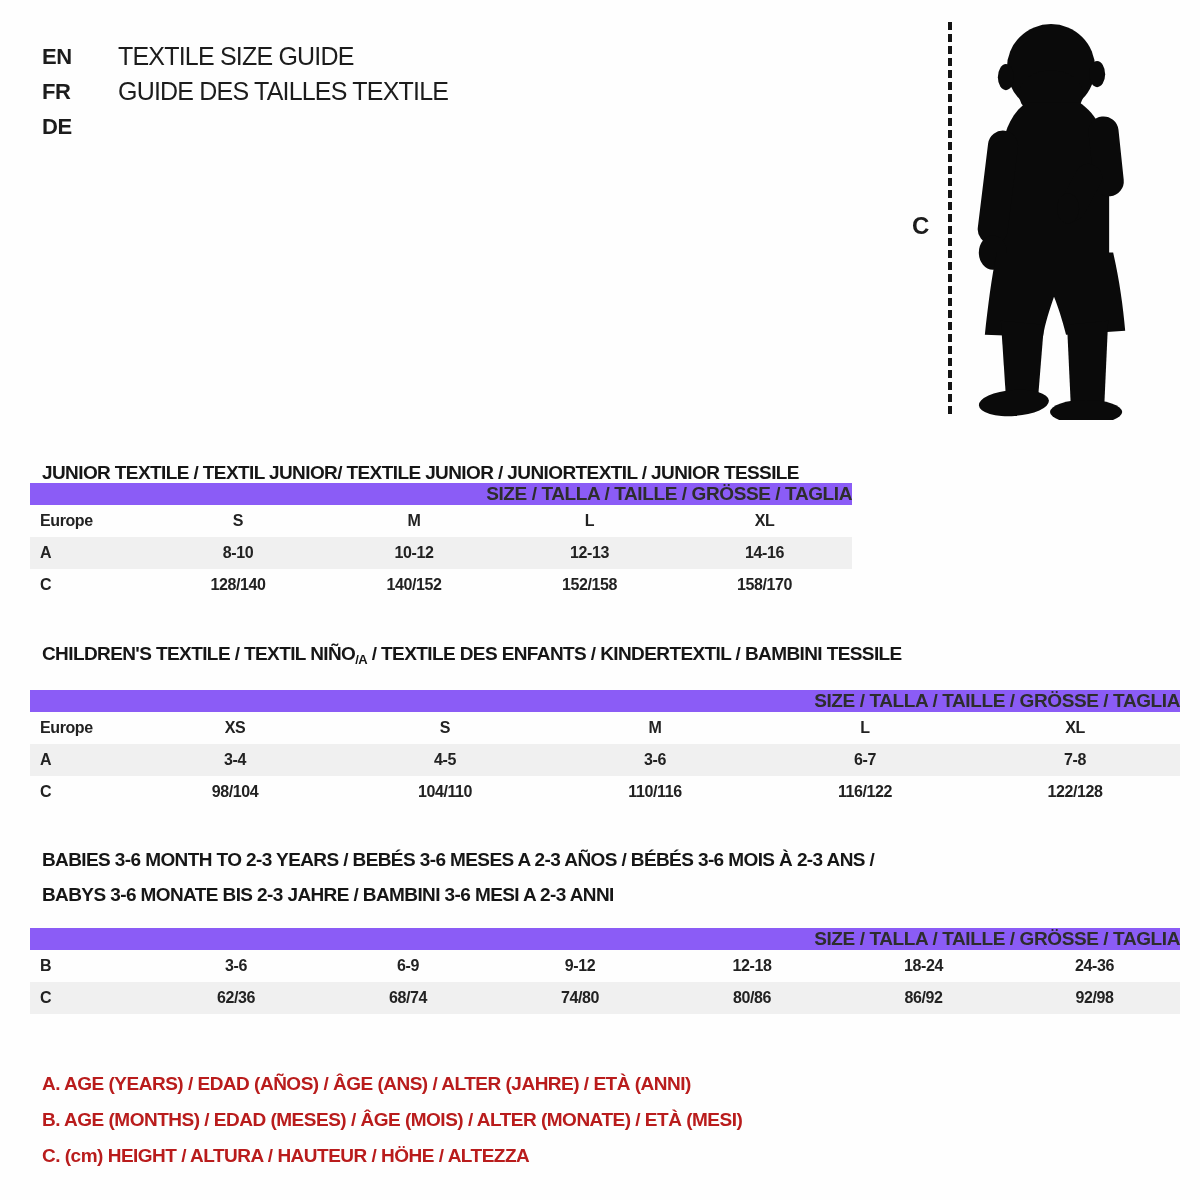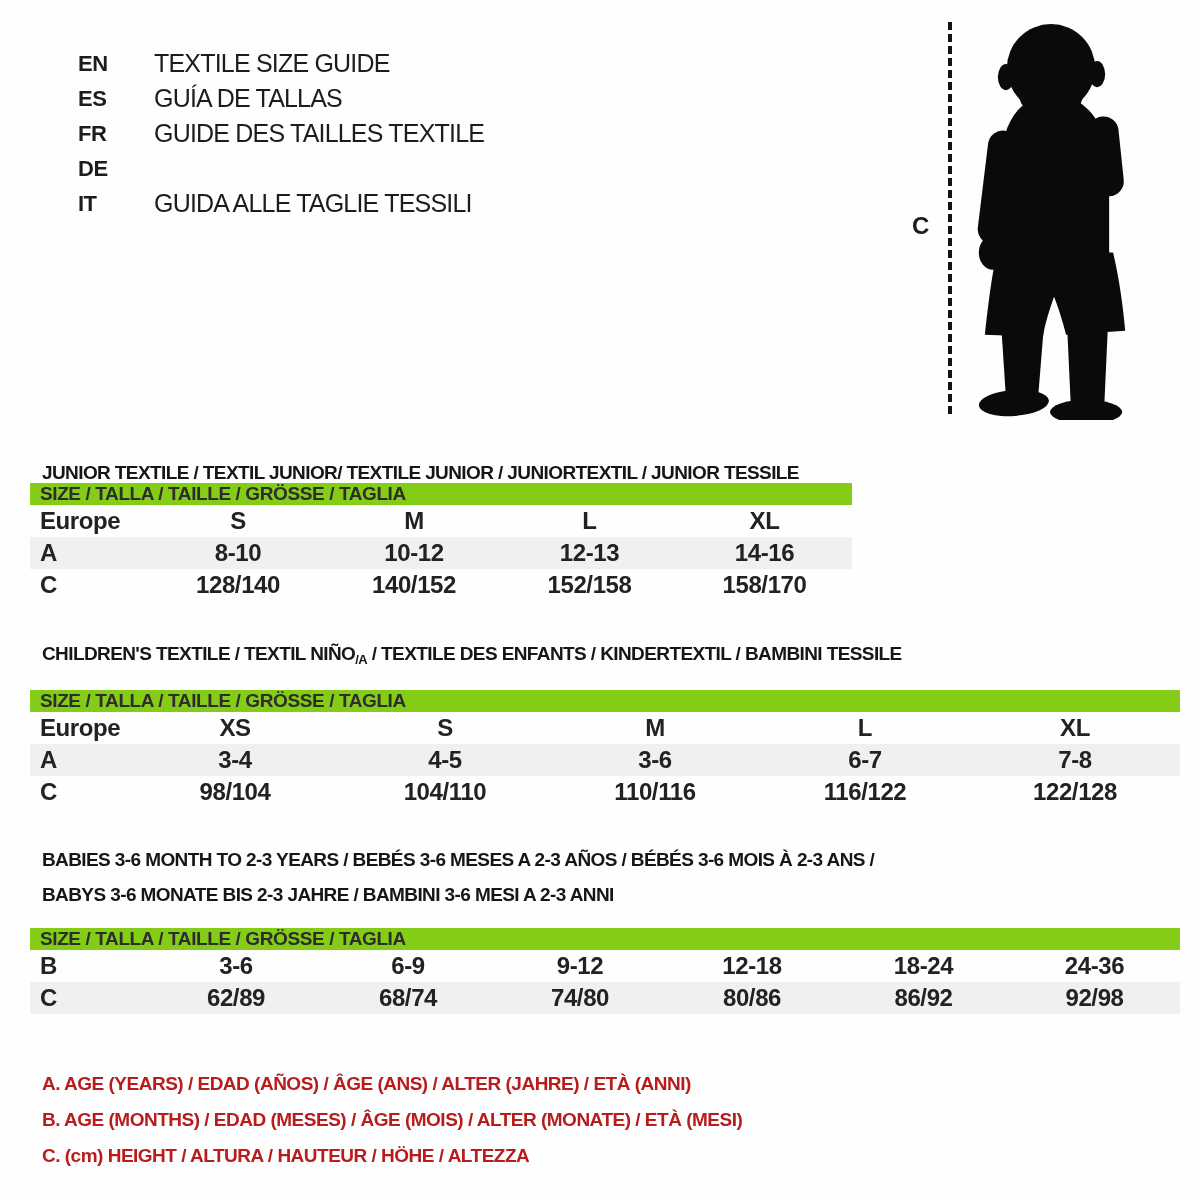--- a/index.html
+++ b/index.html
@@ -7,21 +7,21 @@
   body {
     position: relative;
     background: #fefefe;
     font-family: "Liberation Sans", sans-serif;
     color: #1c1c1c;
     overflow: hidden;
   }
   .abs { position: absolute; }
 
   
-  .lang-block { left: 42px; top: 46px; margin-left: 36px; }
+  .lang-block { left: 42px; top: 39px; }
   .lang-row { display: flex; height: 35px; align-items: center; }
   .lang-code {
     width: 76px; font-size: 22px; font-weight: 700; letter-spacing: -0.5px;
   }
   .lang-title {
     font-size: 25px; font-weight: 400; letter-spacing: -0.8px; white-space: nowrap;
   }
 
   
   .dash-line {
@@ -36,26 +36,26 @@
   
   .section-heading {
     left: 42px; font-size: 19px; font-weight: 700; letter-spacing: -0.6px;
     white-space: nowrap; color: #161616;
   }
   .heading-sub { font-size: 13px; vertical-align: -4px; }
 
   
   table { border-collapse: collapse; table-layout: fixed; }
   td {
-    font-size: 24px; font-weight: 700; letter-spacing: -0.4px;
+    font-size: 16px; font-weight: 700; letter-spacing: -0.4px;
     white-space: nowrap; color: #222; vertical-align: middle;
   }
   tr.size-bar td {
-    background: #84cc16; height: 19px; font-size: 19px;
-    padding-left: 10px; color: #2d2d2d; text-align: left;
+    background: #8b5cf6; height: 19px; font-size: 19px;
+    padding-left: 10px; color: #2d2d2d; text-align: right;
   }
   tr.data-row { height: 32px; }
   tr.row-alt td { background: #f0f0f0; }
   td.lbl { text-align: left; padding-left: 10px; }
   td.val { text-align: center; }
 
   .tbl-junior   { left: 30px; top: 483px; }
   .tbl-children { left: 30px; top: 690px; }
   .tbl-babies   { left: 30px; top: 928px; }
 
@@ -67,35 +67,27 @@
     color: #b91c1c;
   }
 </style>
 </head>
 <body>
 
 <div class="abs lang-block">
   <div class="lang-row">
     <span class="lang-code">EN</span>
     <span class="lang-title">TEXTILE SIZE GUIDE</span>
-  </div>
-  <div class="lang-row">
-    <span class="lang-code">ES</span>
-    <span class="lang-title">GUÍA DE TALLAS</span>
   </div>
   <div class="lang-row">
     <span class="lang-code">FR</span>
     <span class="lang-title">GUIDE DES TAILLES TEXTILE</span>
   </div>
   <div class="lang-row">
     <span class="lang-code">DE</span>
-  </div>
-  <div class="lang-row">
-    <span class="lang-code">IT</span>
-    <span class="lang-title">GUIDA ALLE TAGLIE TESSILI</span>
   </div>
 </div>
 
 <div class="abs dash-line"></div>
 <div class="abs c-label">C</div>
 <svg class="abs silhouette" width="176" height="406" viewBox="0 0 170 405" aria-hidden="true">
   <g fill="#0a0a0a">
 
     <circle cx="86" cy="54" r="44"></circle>
     <ellipse cx="41" cy="63" rx="8" ry="13"></ellipse>
@@ -222,21 +214,21 @@
     <td class="lbl">B</td>
     <td class="val">3-6</td>
     <td class="val">6-9</td>
     <td class="val">9-12</td>
     <td class="val">12-18</td>
     <td class="val">18-24</td>
     <td class="val">24-36</td>
   </tr>
   <tr class="data-row row-alt">
     <td class="lbl">C</td>
-    <td class="val">62/89</td>
+    <td class="val">62/36</td>
     <td class="val">68/74</td>
     <td class="val">74/80</td>
     <td class="val">80/86</td>
     <td class="val">86/92</td>
     <td class="val">92/98</td>
   </tr>
 </tbody>
   </table>
 
 <div class="abs legend">

